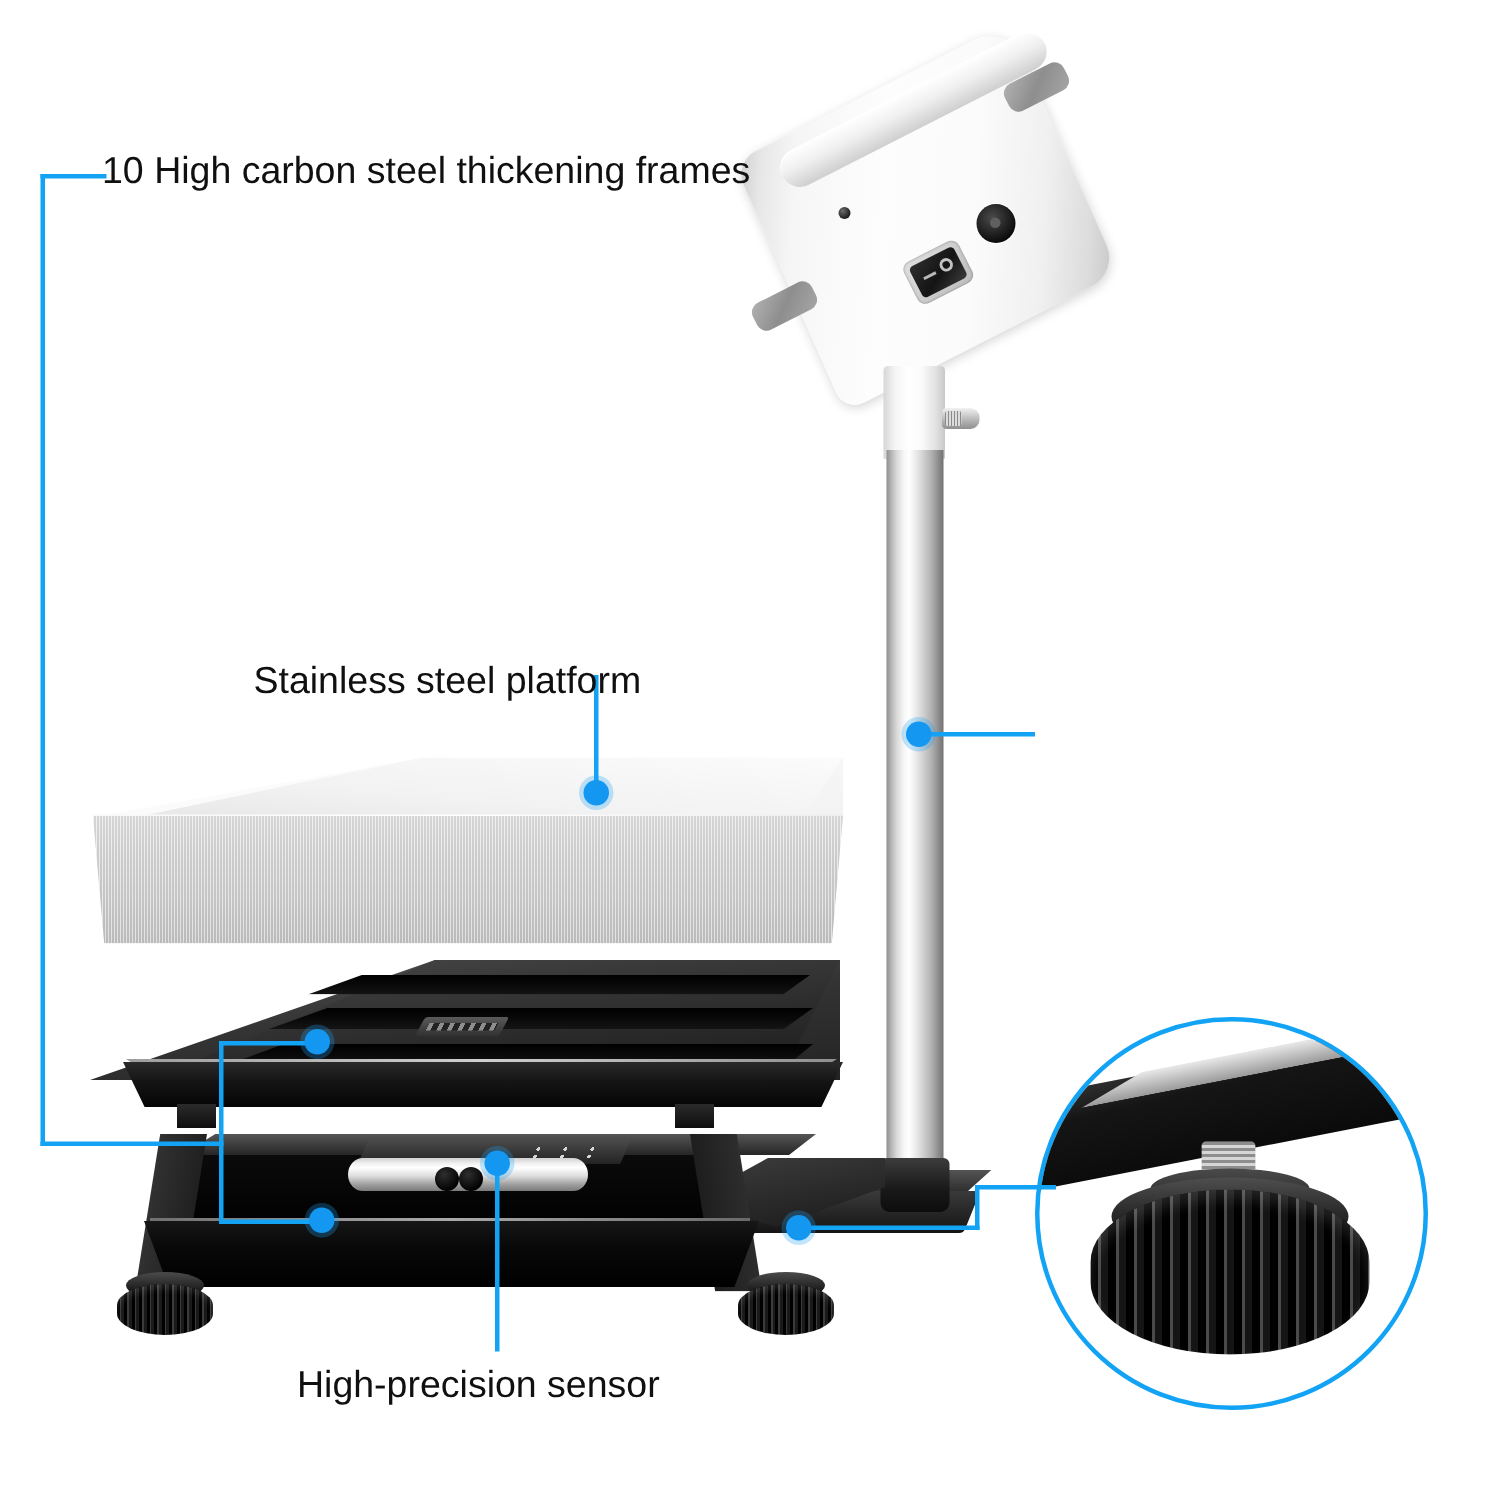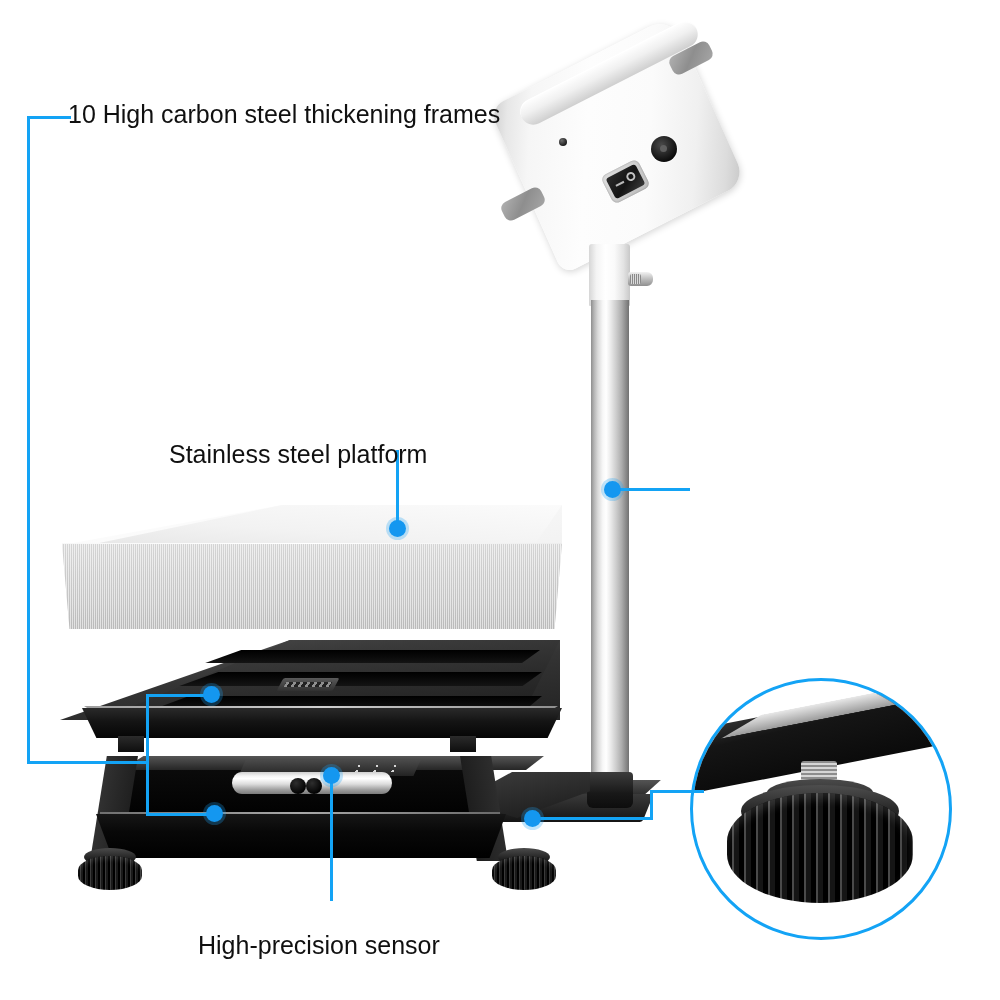--- a/index.html
+++ b/index.html
@@ -523,20 +523,20 @@
 
   <div class="leader v" style="left:396px; top:450px; height:78px;"></div>
   <div class="dot" style="left:389px; top:520px;"></div>
   <div class="label" style="left:169px; top:415px;margin-top:24px;">Stainless steel platform</div>
 
   <div class="leader h" style="left:618px; top:488px; width:72px;"></div>
   <div class="dot" style="left:604px; top:481px;"></div>
 
   <div class="leader v" style="left:330px; top:775px; height:126px;"></div>
   <div class="dot" style="left:323px; top:767px;"></div>
-  <div class="label" style="left:198px; top:930px;">High-precision sensor</div>
+  <div class="label" style="left:198px; top:908px;">High-precision sensor</div>
 
   <div class="leader h" style="left:533px; top:817px; width:120px;"></div>
   <div class="leader v" style="left:650px; top:790px; height:30px;"></div>
   <div class="leader h" style="left:650px; top:790px; width:54px;"></div>
   <div class="dot" style="left:524px; top:810px;"></div>
 
 </div>
 
 </body></html>

